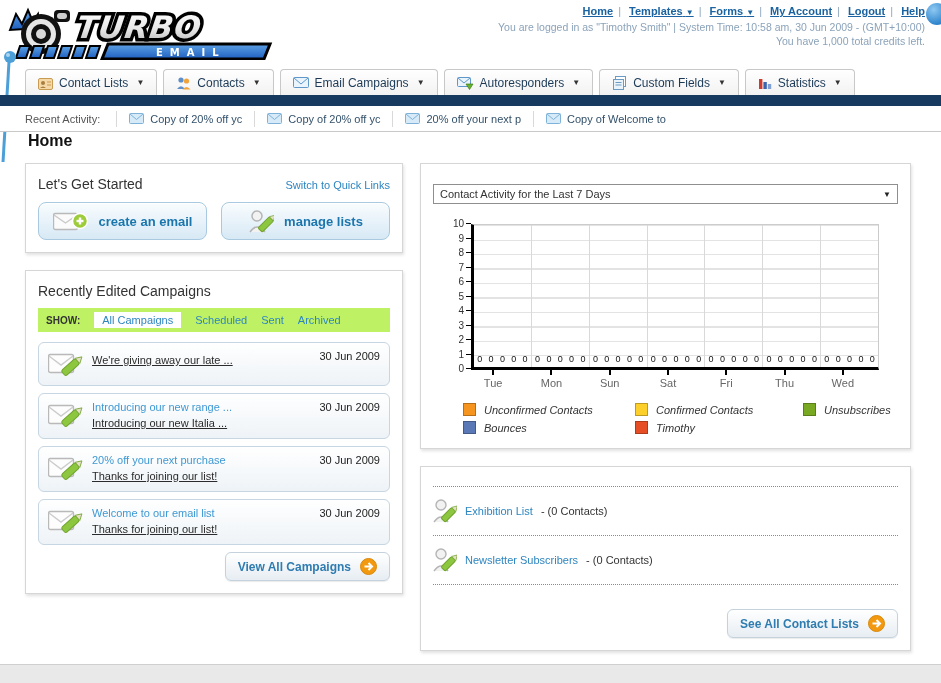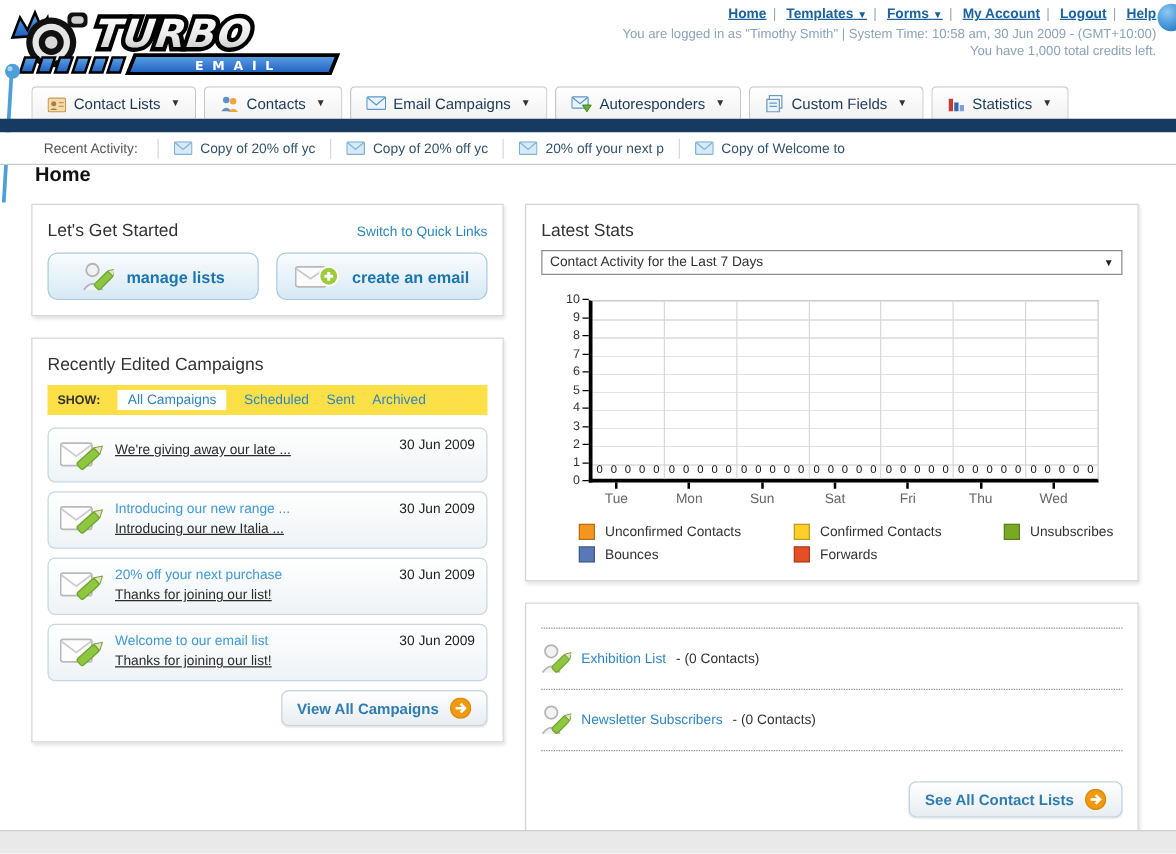--- a/index.html
+++ b/index.html
@@ -21,21 +21,21 @@
   
   .tabbar { position:absolute; left:25px; top:69px; display:flex; gap:6px; }
   .tab { display:flex; align-items:center; gap:6px; height:26px; padding:0 12px;
     background:linear-gradient(#ffffff,#f2f2f2); border:1px solid #c8c8c8; border-bottom:none;
     border-radius:4px 4px 0 0; font-size:12px; color:#1c3a57; cursor:pointer; white-space:nowrap; }
   .tab .dd { font-size:8px; color:#333; margin-left:2px; }
   .navybar { position:absolute; left:0; top:95px; width:941px; height:11px; background:#173a60; }
 
   
   .activity { position:absolute; left:0; top:106px; width:941px; height:26px; background:#fff;
-    border-bottom:1px solid #c9c9c9; display:flex; align-items:center; padding-left:35px; font-size:11px; }
+    border-bottom:1px solid #c9c9c9; display:flex; align-items:center; padding-left:25px; font-size:11px; }
   .activity .lbl { color:#555; margin-right:16px; }
   .act-item { display:flex; align-items:center; gap:6px; color:#33516b; padding:0 12px; height:16px;
     border-left:1px solid #d9d9d9; cursor:pointer; white-space:nowrap; }
   .act-item:first-of-type { border-left:none; }
 
   .h1 { position:absolute; left:28px; top:132px; font-size:16px; font-weight:bold; color:#111; }
 
   
   .panel { background:#fff; border:1px solid #d6d6d6; box-shadow:1px 2px 3px rgba(0,0,0,0.12); padding:12px; }
   .panel-title { font-size:14px; color:#333; }
@@ -46,21 +46,21 @@
   
   .gs-head { display:flex; justify-content:space-between; align-items:baseline; }
   .gs-link { font-size:11px; }
   .gs-btns { display:flex; gap:14px; margin-top:10px; }
   .gs-btn { flex:1; height:38px; display:flex; align-items:center; justify-content:center; gap:10px;
     border:1px solid #a8c9e0; border-radius:8px; background:linear-gradient(#f9fcfe,#d7e9f5);
     box-shadow:inset 0 1px 0 #fff; font-size:13px; font-weight:bold; color:#1b76ad; cursor:pointer; }
 
   
   .campaigns { margin-top:17px; }
-  .show-strip { margin-top:9px; background:#fde047; display:flex; align-items:center; gap:14px;
+  .show-strip { margin-top:9px; background:#bef264; display:flex; align-items:center; gap:14px;
     padding:4px 8px; font-size:11px; }
   .show-strip .show-lbl { font-size:10px; font-weight:bold; color:#333; }
   .filter-pill { background:#fff; padding:2px 8px; color:#2e86c1; cursor:pointer; }
   .camp-list { margin-top:10px; }
   .camp-card { display:flex; align-items:flex-start; gap:8px; padding:7px 9px; margin-bottom:7px;
     border:1px solid #c6d6e2; border-radius:6px; background:linear-gradient(#ffffff,#eef3f7); cursor:pointer; }
   .camp-card .txt { flex:1; min-width:0; }
   .camp-title { font-size:11px; color:#3f99d4; display:block; }
   .camp-sub { font-size:11px; color:#2b2b2b; margin-top:2px;text-decoration:underline; }
   .camp-date { font-size:11px; color:#222; white-space:nowrap; }
@@ -82,21 +82,21 @@
     background:repeating-linear-gradient(to bottom, #e3e3e3 0 1px, transparent 1px 14.5px); }
   .chart-col { flex:1; position:relative; border-right:1px solid #d9d9d9; }
   .chart-col:last-child { border-right:none; }
   .zeros { position:absolute; bottom:3px; left:0; right:0; display:flex; justify-content:space-around;
     font-size:9px; color:#111; }
   .xaxis { display:flex; width:408px; margin-left:31px; }
   .xcol { flex:1; text-align:center; }
   .xtick { width:2px; height:5px; background:#000; margin:0 auto; }
   .xlab { font-size:11px; color:#666; margin-top:2px; }
   .legend { margin:14px 0 2px 30px; display:grid; grid-template-columns:172px 168px auto; row-gap:5px; }
-  .leg-item { display:flex; align-items:center; gap:8px; font-size:11px; color:#333; }
+  .leg-item { display:flex; align-items:center; gap:8px; font-size:11px; color:#333;font-style:italic; }
   .swatch { width:13px; height:13px; border:1px solid rgba(0,0,0,0.25); }
 
   
   .clists { margin-top:17px; min-height:150px; }
   .dotted { border:none; border-top:1px dotted #8a8a8a; margin:7px 0; }
   .cl-item { display:flex; align-items:center; gap:8px; padding:4px 0; font-size:11px; color:#333; }
 
   .footer { position:absolute; left:0; bottom:0; width:941px; height:19px; background:#e9e9e9; border-top:1px solid #cfcfcf; }
 </style>
 </head>
@@ -259,39 +259,39 @@
   <h1 class="h1">Home</h1>
 
   <div class="left-col">
     <div class="panel">
       <div class="gs-head">
         <span class="panel-title">Let's Get Started</span>
         <a class="blue gs-link">Switch to Quick Links</a>
       </div>
       <div class="gs-btns">
         <div class="gs-btn">
+          <svg width="36" height="24">
+            <rect x="0.5" y="4.5" width="24" height="16" rx="2" fill="#fbfbfb" stroke="#b9b9b9" stroke-width="1.4"></rect>
+            <polyline points="1,6 12.5,14 24,6" fill="none" stroke="#c9c9c9" stroke-width="1.4"></polyline>
+            <circle cx="27" cy="12" r="7.5" fill="#9dcc3a" stroke="#fff" stroke-width="1.5"></circle>
+            <line x1="23.5" y1="12" x2="30.5" y2="12" stroke="#fff" stroke-width="2.4"></line>
+            <line x1="27" y1="8.5" x2="27" y2="15.5" stroke="#fff" stroke-width="2.4"></line>
+          </svg>
+          <span>create an email</span>
+        </div>
+        <div class="gs-btn">
           <svg width="26" height="24">
             <circle cx="9" cy="7" r="5" fill="#f2f2f2" stroke="#b5b5b5" stroke-width="1.5"></circle>
             <path d="M2 23 Q9 13 17 23" fill="#f2f2f2" stroke="#b5b5b5" stroke-width="1.5"></path>
             <g transform="translate(10,19) rotate(-45)">
                 <rect width="16" height="6" rx="1.5" fill="#8dc63f" stroke="#6fa32b"></rect>
                 <polygon points="16,0 21,3 16,6" fill="#e7e0c8" stroke="#6fa32b" stroke-width="0.7"></polygon>
               </g>
           </svg>
           <span>manage lists</span>
-        </div>
-        <div class="gs-btn">
-          <svg width="36" height="24">
-            <rect x="0.5" y="4.5" width="24" height="16" rx="2" fill="#fbfbfb" stroke="#b9b9b9" stroke-width="1.4"></rect>
-            <polyline points="1,6 12.5,14 24,6" fill="none" stroke="#c9c9c9" stroke-width="1.4"></polyline>
-            <circle cx="27" cy="12" r="7.5" fill="#9dcc3a" stroke="#fff" stroke-width="1.5"></circle>
-            <line x1="23.5" y1="12" x2="30.5" y2="12" stroke="#fff" stroke-width="2.4"></line>
-            <line x1="27" y1="8.5" x2="27" y2="15.5" stroke="#fff" stroke-width="2.4"></line>
-          </svg>
-          <span>create an email</span>
         </div>
       </div>
     </div>
 
     <div class="panel campaigns">
       <div class="panel-title">Recently Edited Campaigns</div>
       <div class="show-strip">
         <span class="show-lbl">SHOW:</span>
         <span class="filter-pill">All Campaigns</span>
         <a class="blue">Scheduled</a>
@@ -355,21 +355,20 @@
               <circle cx="8.5" cy="8.5" r="8" fill="#f2990f" stroke="#d8890b"></circle>
               <path d="M4.5 8.5 H11 M8.5 5 L12 8.5 L8.5 12" fill="none" stroke="#fff" stroke-width="2"></path>
             </svg>
         </span>
       </div>
     </div>
   </div>
 
   <div class="right-col">
     <div class="panel">
-      <div class="panel-title">Latest Stats</div>
       <div class="sel">
         <span>Contact Activity for the Last 7 Days</span>
         <span class="dd">▼</span>
       </div>
       <div class="chart-wrap">
         <div class="yaxis">
             <div class="ylab" style="top: -6px; right: 0px; text-align: center;">
               <span>10</span>
               <span class="ytick"></span>
             </div>
@@ -522,21 +521,21 @@
           <div class="leg-item">
             <span class="swatch" style="background: rgb(121, 168, 35);"></span>
             <span>Unsubscribes</span>
           </div>
           <div class="leg-item">
             <span class="swatch" style="background: rgb(90, 120, 182);"></span>
             <span>Bounces</span>
           </div>
           <div class="leg-item">
             <span class="swatch" style="background: rgb(230, 79, 37);"></span>
-            <span>Forwards</span>
+            <span>Timothy</span>
           </div>
         </div>
     </div>
 
     <div class="panel clists">
       <hr class="dotted">
       <div class="cl-item">
         <svg width="24" height="26">
             <circle cx="8" cy="7" r="5" fill="#f2f2f2" stroke="#b5b5b5" stroke-width="1.4"></circle>
             <path d="M1 24 Q8 14 15 24" fill="#f2f2f2" stroke="#b5b5b5" stroke-width="1.4"></path>

